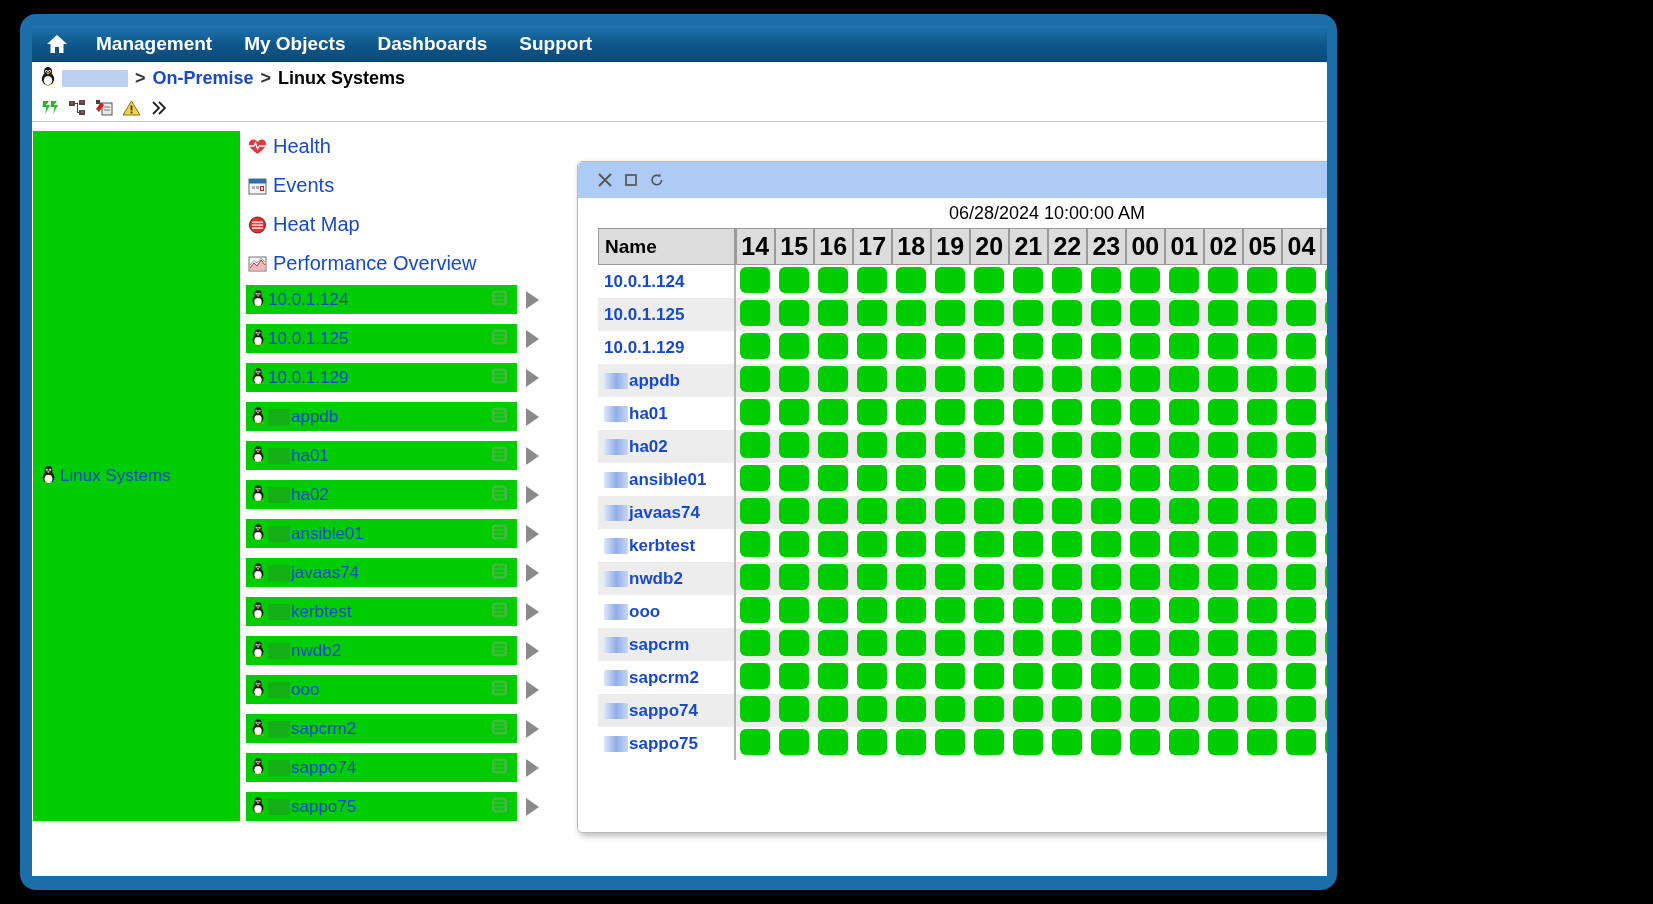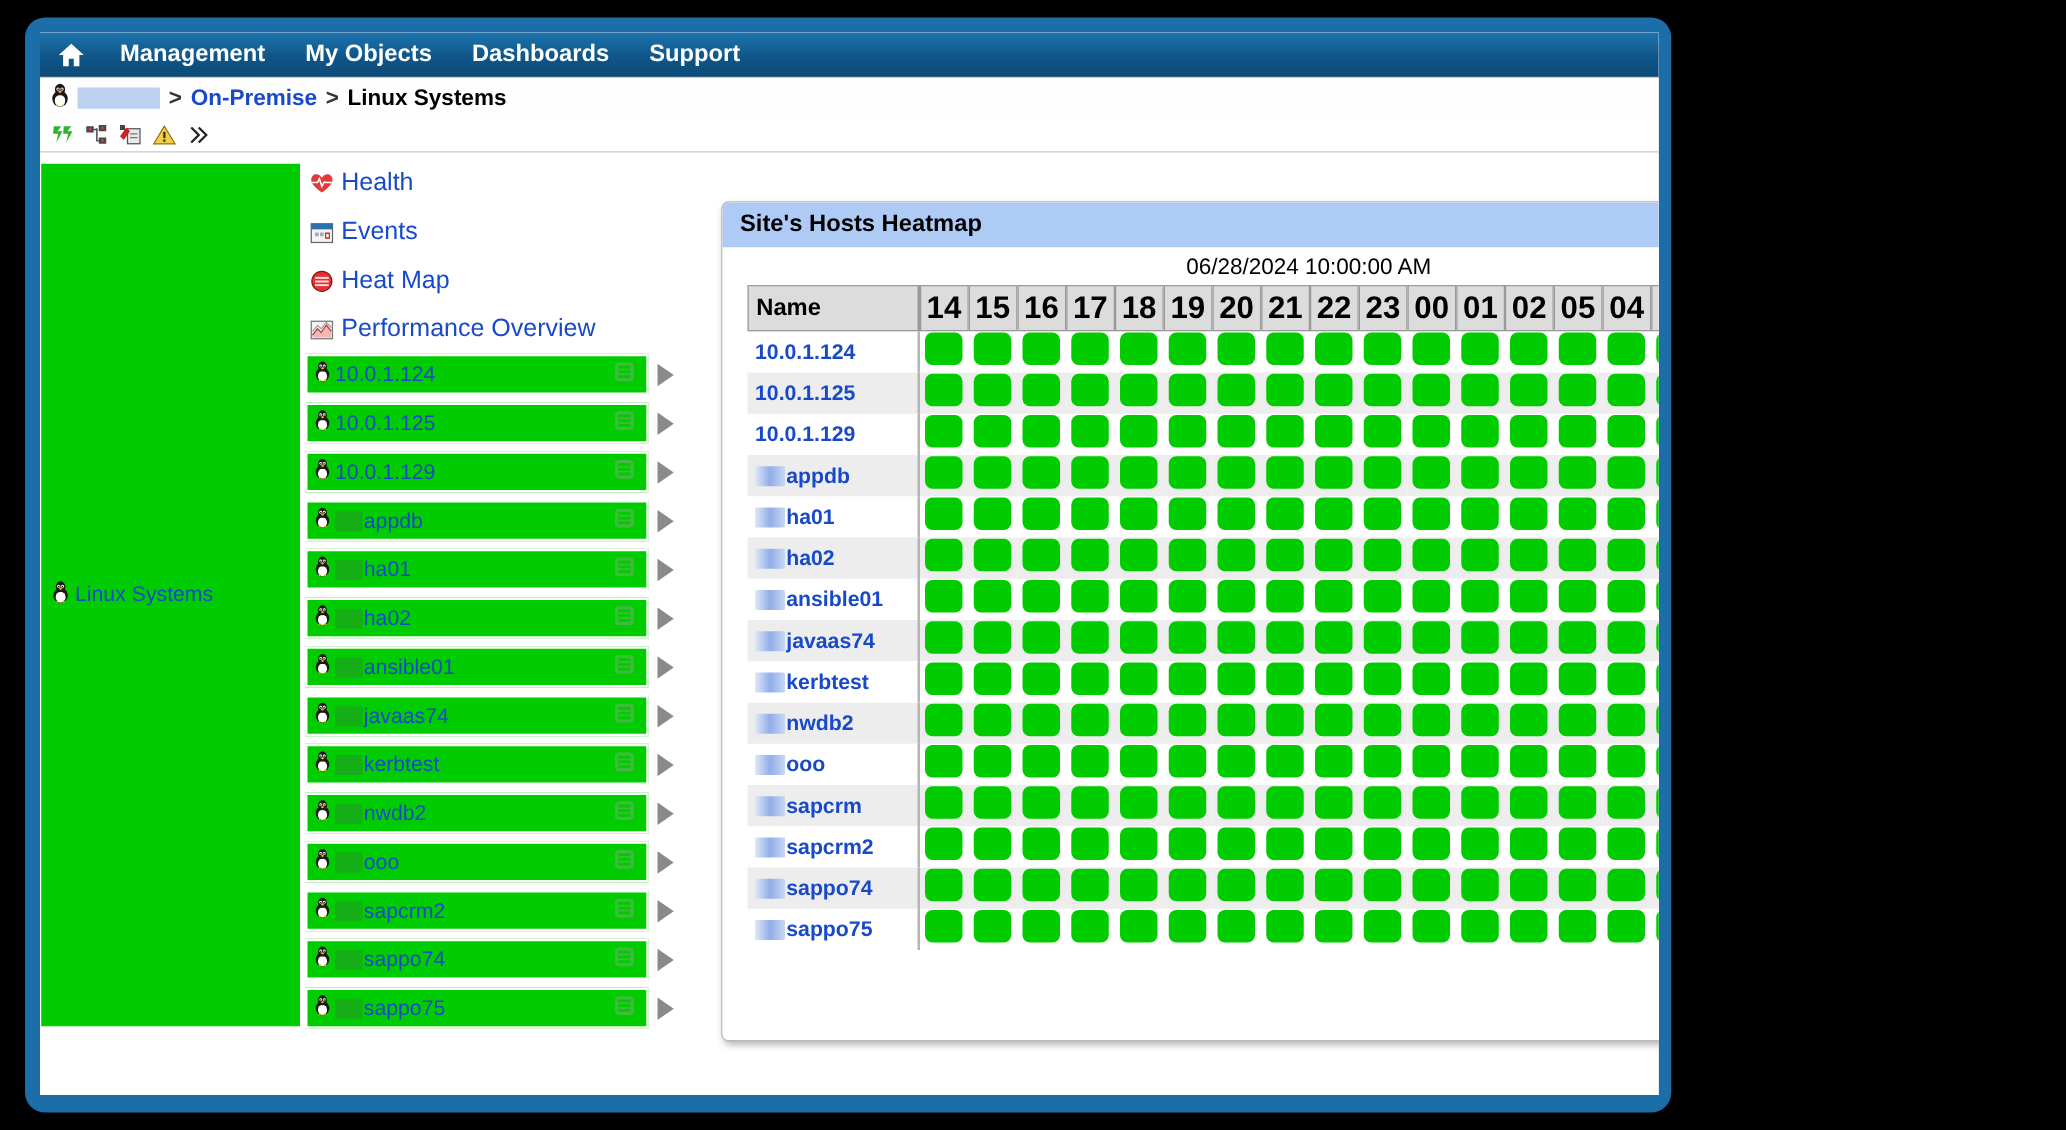--- a/index.html
+++ b/index.html
@@ -735,21 +735,20 @@
                   <rect x="4.5" y="7.8" width="10" height="2.4" fill="#00cc00"></rect>
                   <rect x="4.5" y="11.6" width="10" height="2.4" fill="#00cc00"></rect>
                 </svg></span>
               <span class="arrow"></span>
             </div>
           </div>
       </div>
 
       <div id="heatwin">
         <div id="heat-title">
-          <div class="t">Site's Hosts Heatmap</div>
           <div class="win-btn">
             <svg width="16" height="16" viewBox="0 0 16 16">
               <path d="M2 2 L14 14 M14 2 L2 14" stroke="#555" stroke-width="1.9" fill="none"></path>
             </svg>
           </div>
           <div class="win-btn">
             <svg width="16" height="16" viewBox="0 0 16 16">
               <rect x="3" y="3" width="10" height="10" stroke="#555" stroke-width="1.7" fill="none"></rect>
             </svg>
           </div>

